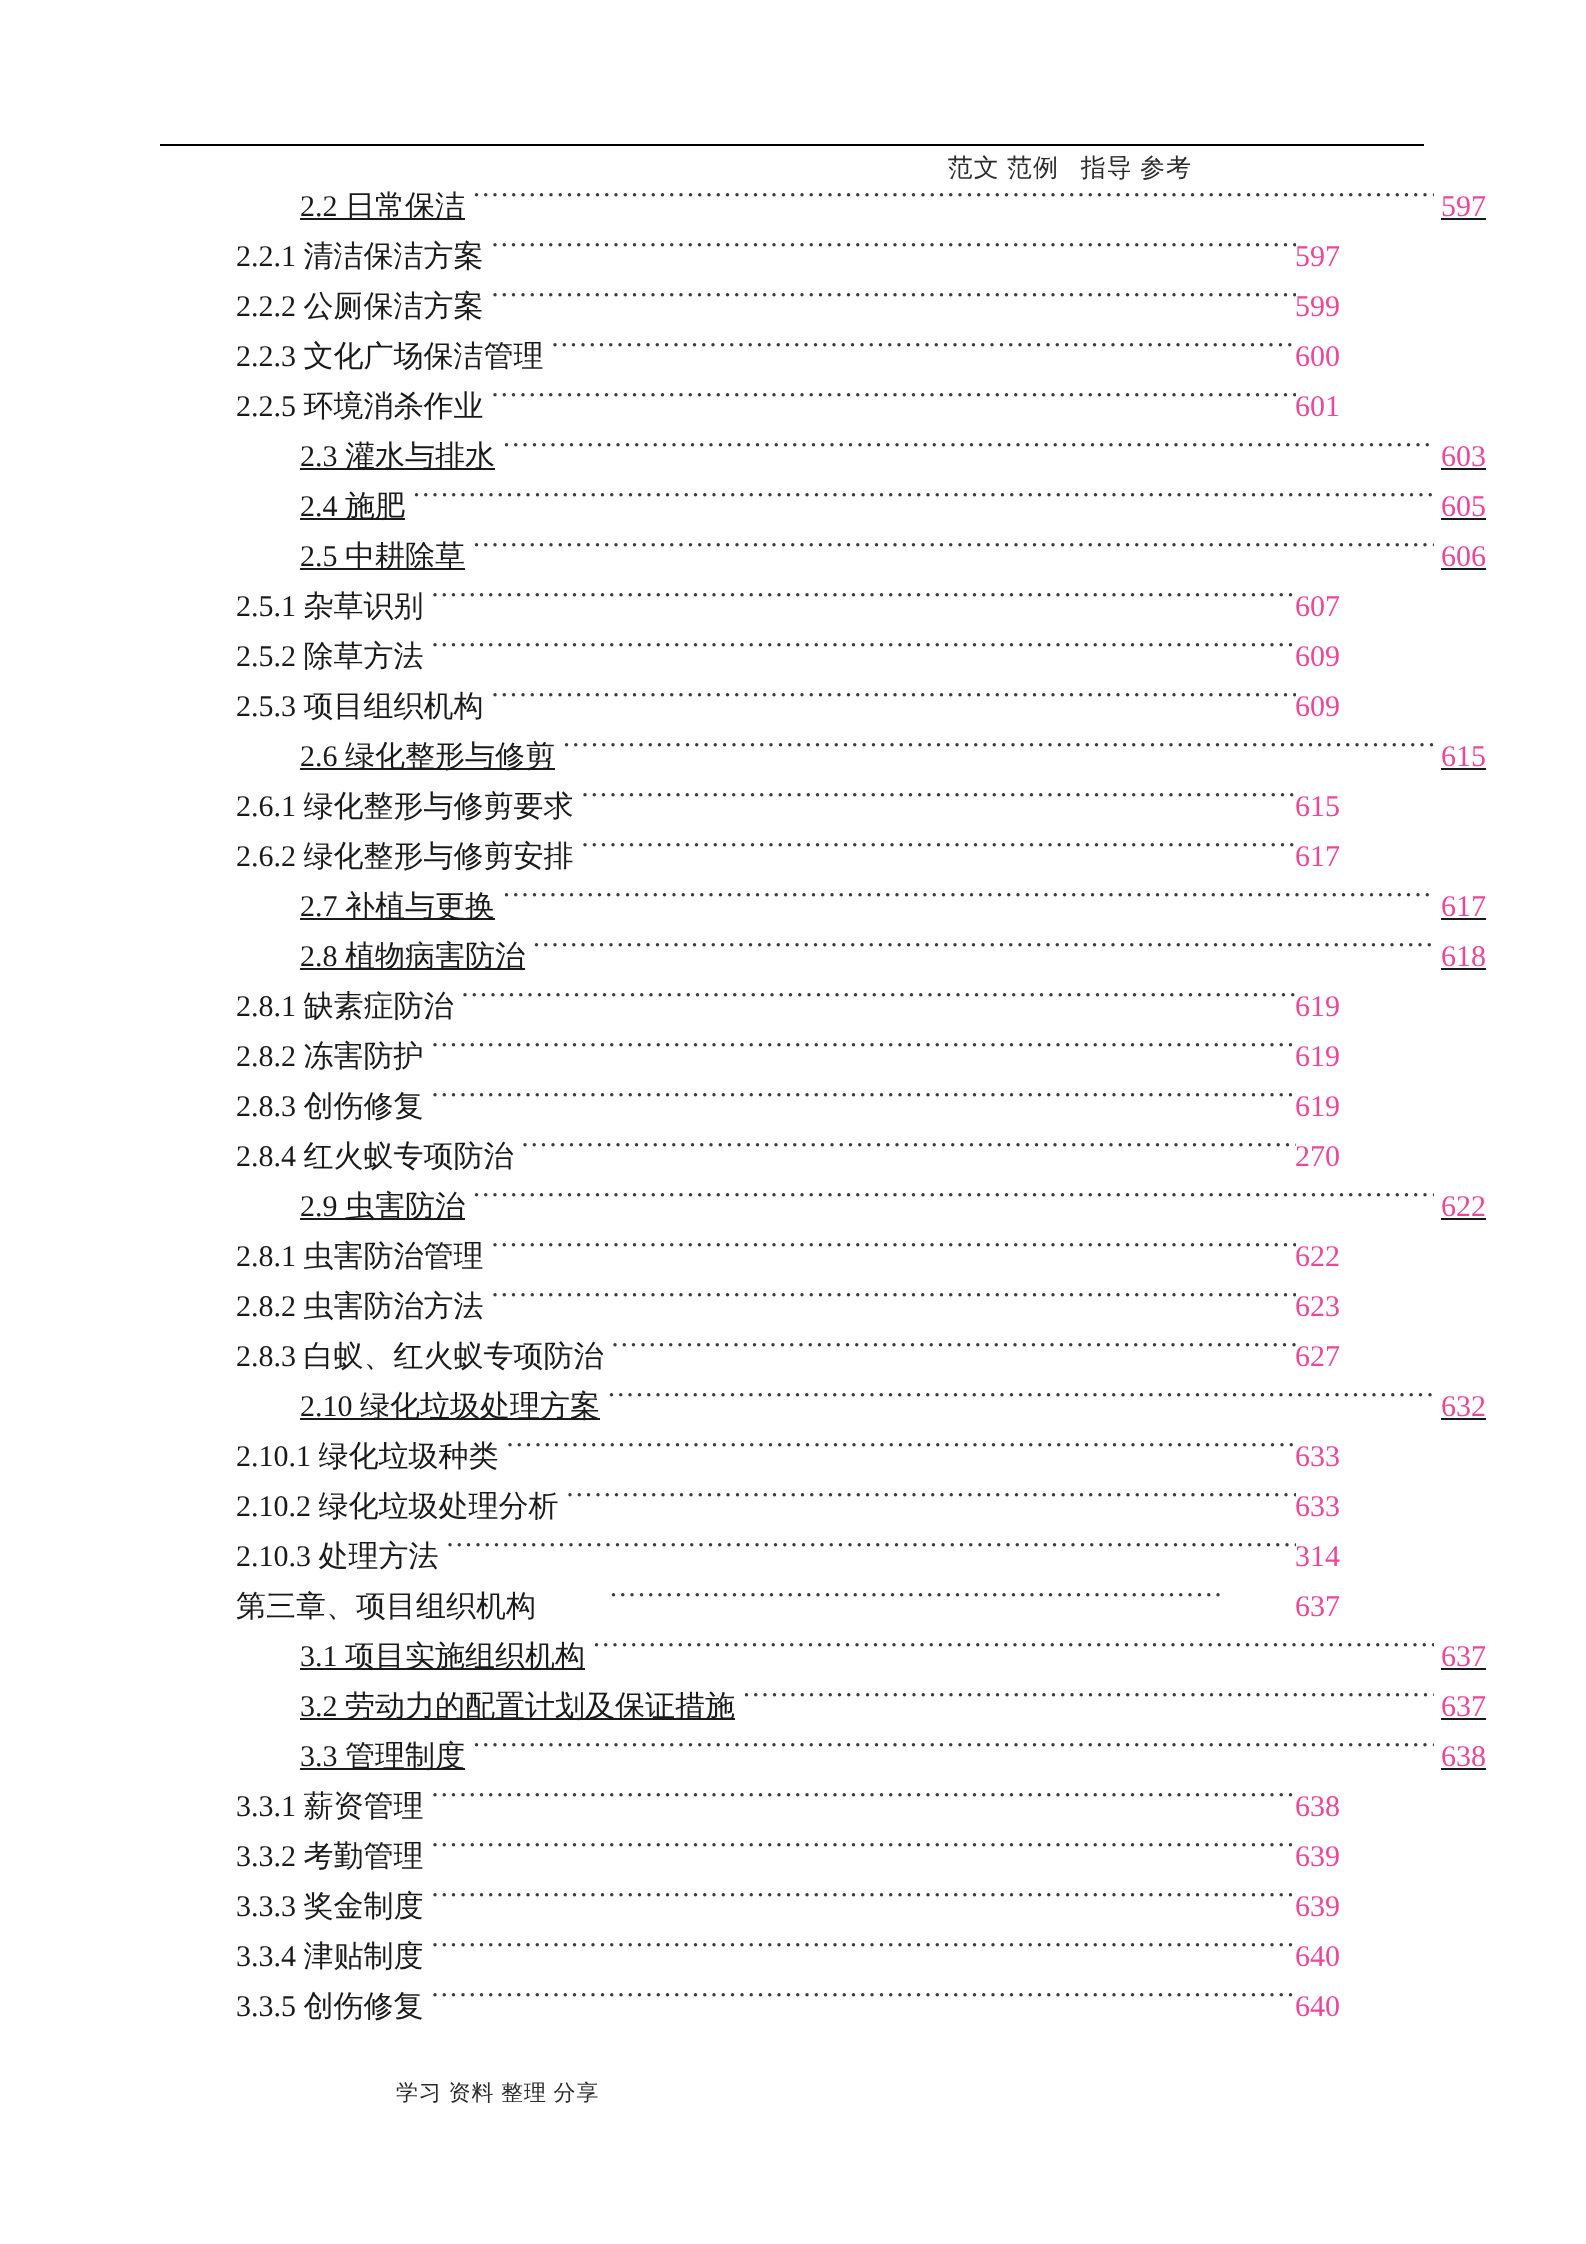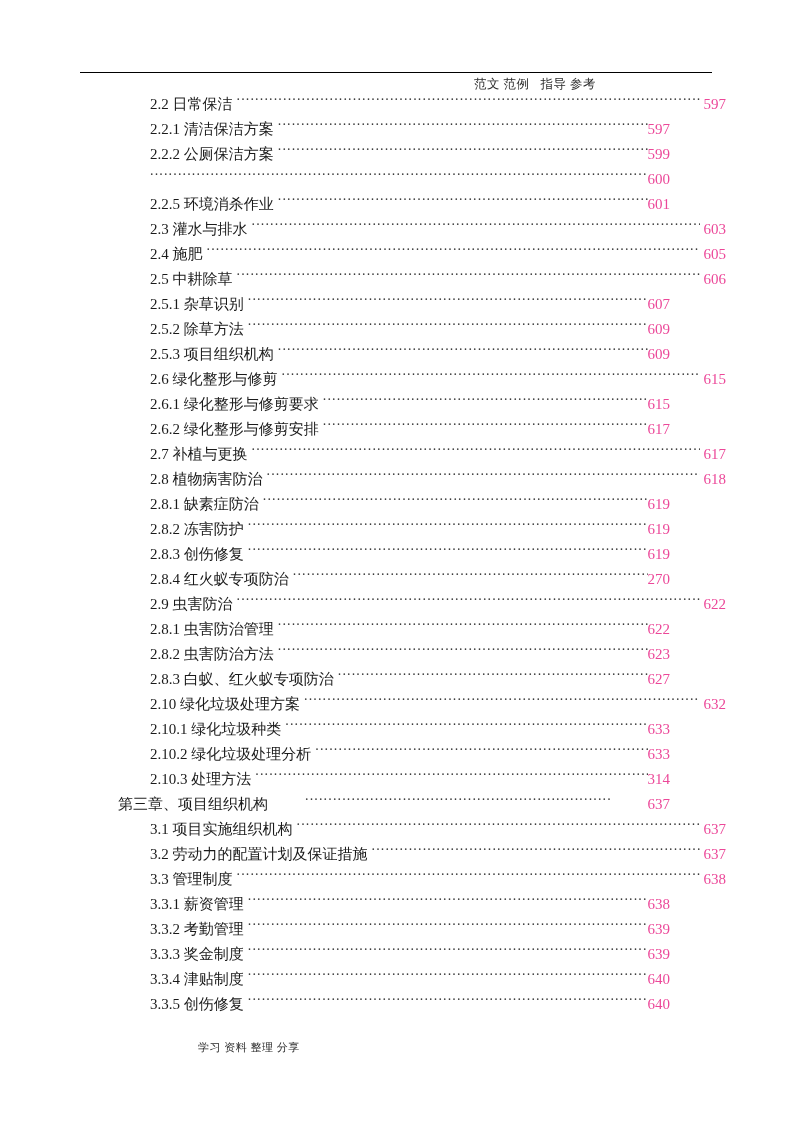--- a/index.html
+++ b/index.html
@@ -59,22 +59,22 @@
     display: flex;
     align-items: baseline;
     height: 25px;
     line-height: 25px;
     font-size: 15px;
     color: #1a1a1a;
     white-space: nowrap;
   }
   
   .lvl-chapter { padding-left: 118px; padding-right: 123px; gap: 33px; }
-  .lvl-2       { padding-left: 150px; padding-right: 67px; }
-  .lvl-3       { padding-left: 118px; padding-right: 123px; margin-left: 32px; }
+  .lvl-2       { padding-left: 150px; padding-right: 50px; text-decoration: underline; }
+  .lvl-3       { padding-left: 118px; padding-right: 123px; }
 
   .entry-title {
     flex: 0 0 auto;
     padding-right: 4px;
   }
   .entry-leader {
     flex: 1 1 auto;
     overflow: hidden;
     height: 1em;
     position: relative;
@@ -133,20 +133,21 @@
         <span class="entry-title">2.2.1 清洁保洁方案</span>
         <span class="entry-leader"></span>
         <span class="entry-page">597</span>
       </div>
       <div class="toc-entry lvl-3">
         <span class="entry-title">2.2.2 公厕保洁方案</span>
         <span class="entry-leader"></span>
         <span class="entry-page">599</span>
       </div>
       <div class="toc-entry lvl-3">
+        <span class="entry-title">2.2.3 文化广场保洁管理</span>
         <span class="entry-leader"></span>
         <span class="entry-page">600</span>
       </div>
       <div class="toc-entry lvl-3">
         <span class="entry-title">2.2.5 环境消杀作业</span>
         <span class="entry-leader"></span>
         <span class="entry-page">601</span>
       </div>
       <div class="toc-entry lvl-2 gap-before-page">
         <span class="entry-title">2.3 灌水与排水</span>

